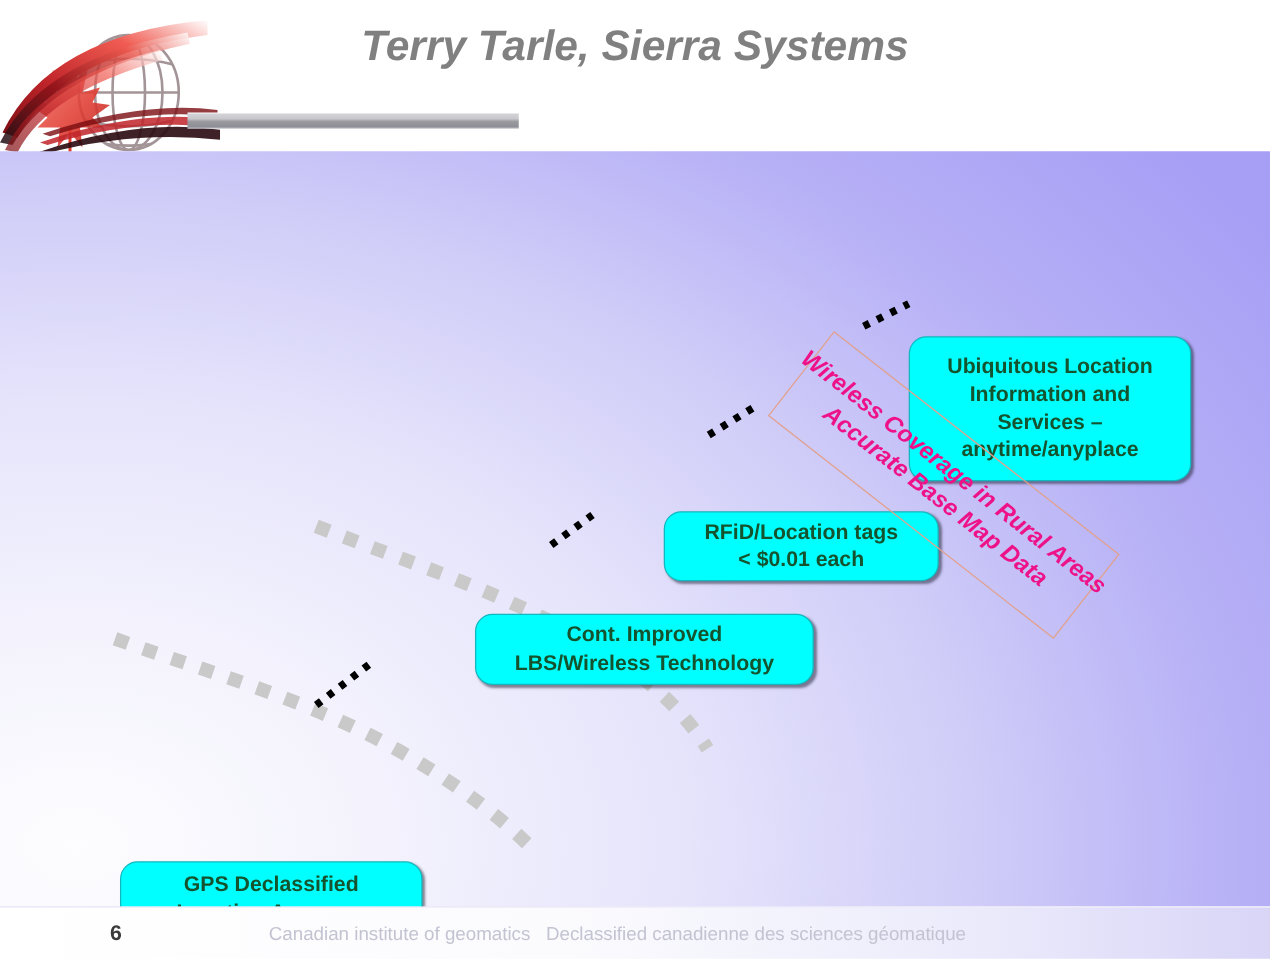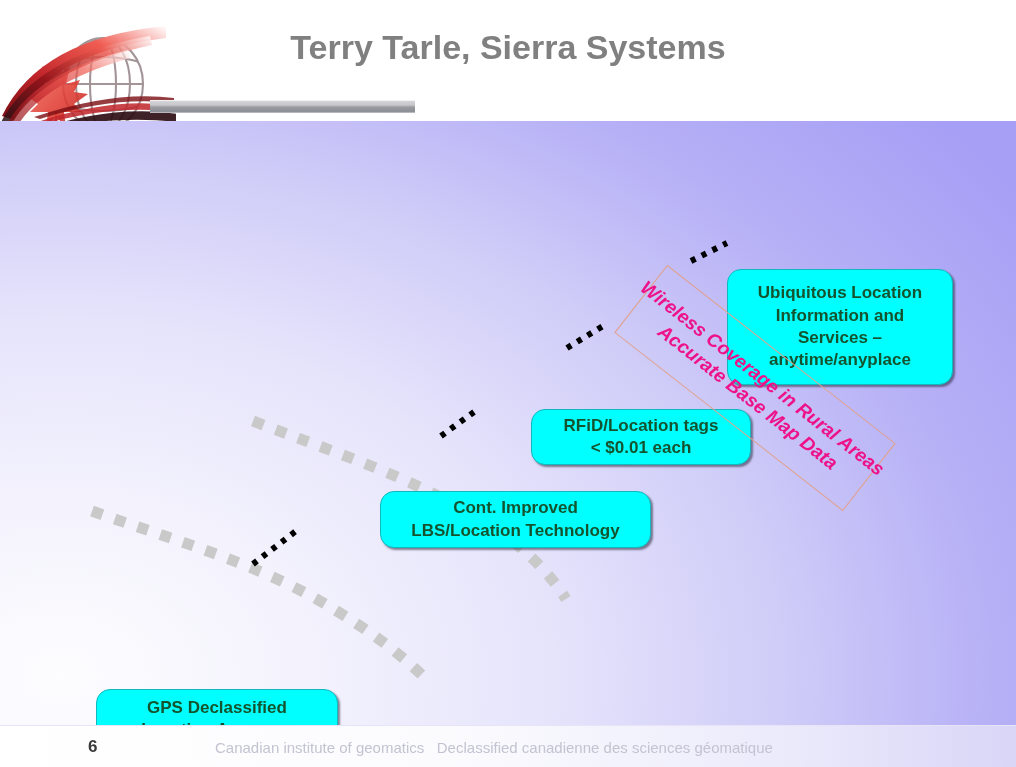--- a/index.html
+++ b/index.html
@@ -19,25 +19,26 @@
     position: absolute;
     left: 0; top: 0;
     width: 1016px;
     height: 767px;
     overflow: hidden;
   }
 
   
   .header {
     position: absolute;
-    left: 0; top: 12px;
+    left: 0; top: 2px;
     width: 1016px;
     height: 121px;
     background: #ffffff;
     overflow: hidden;
+    font-style: italic;
   }
   .header-title {
     position: absolute;
     left: 0; top: 16px;
     width: 1016px;
     text-align: center;
     font-size: 34px;
     font-weight: bold;
     color: #808080;
     letter-spacing: 0px;
@@ -241,21 +242,21 @@
 
     <div class="cbox" id="box-ubiquitous">Ubiquitous Location
 Information and
 Services –
 anytime/anyplace</div>
 
     <div class="cbox" id="box-rfid">RFiD/Location tags
 &lt; $0.01 each</div>
 
     <div class="cbox" id="box-cont">Cont. Improved
-LBS/Location Technology</div>
+LBS/Wireless Technology</div>
 
 
     <div class="cbox" id="box-gps">GPS Declassified
 Location Accuracy
 Improves to 3M</div>
 
     <div class="banner">
       <div class="banner-line">Wireless Coverage in Rural Areas</div>
       <div class="banner-line">Accurate Base Map Data</div>
     </div>

